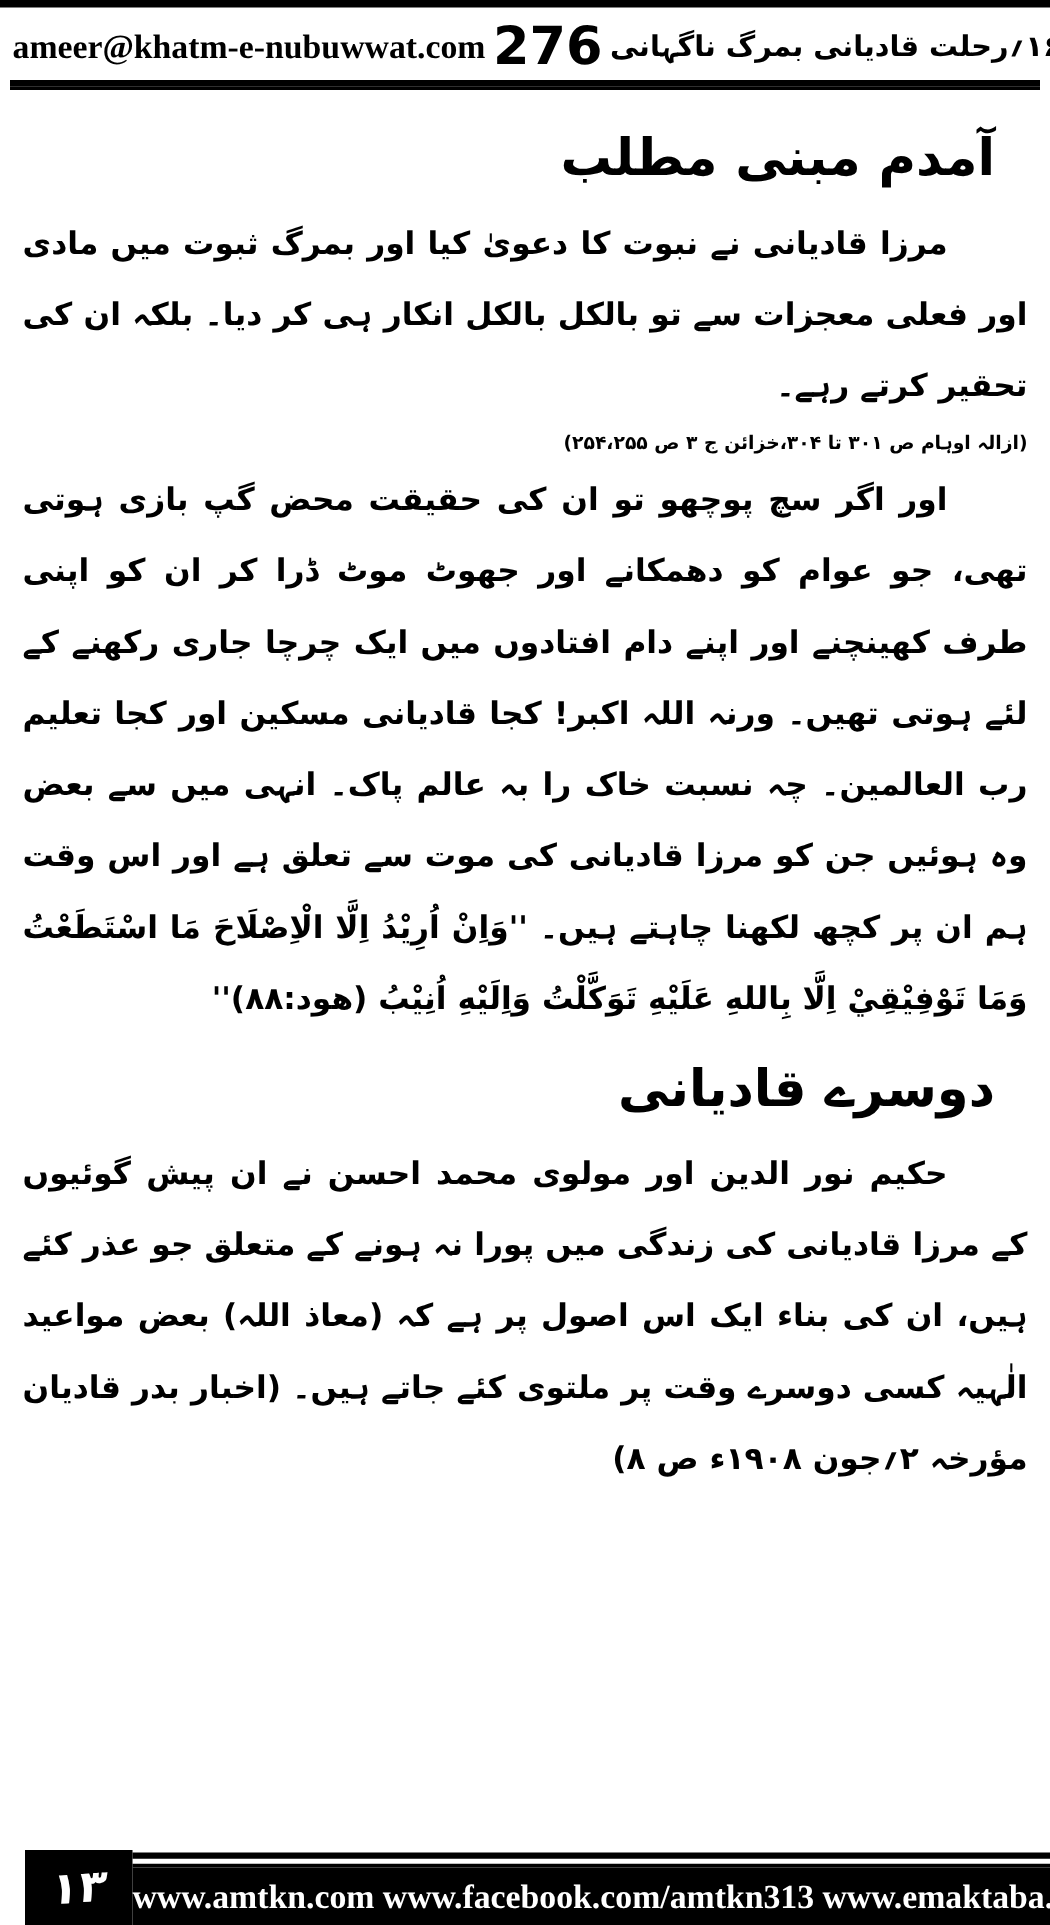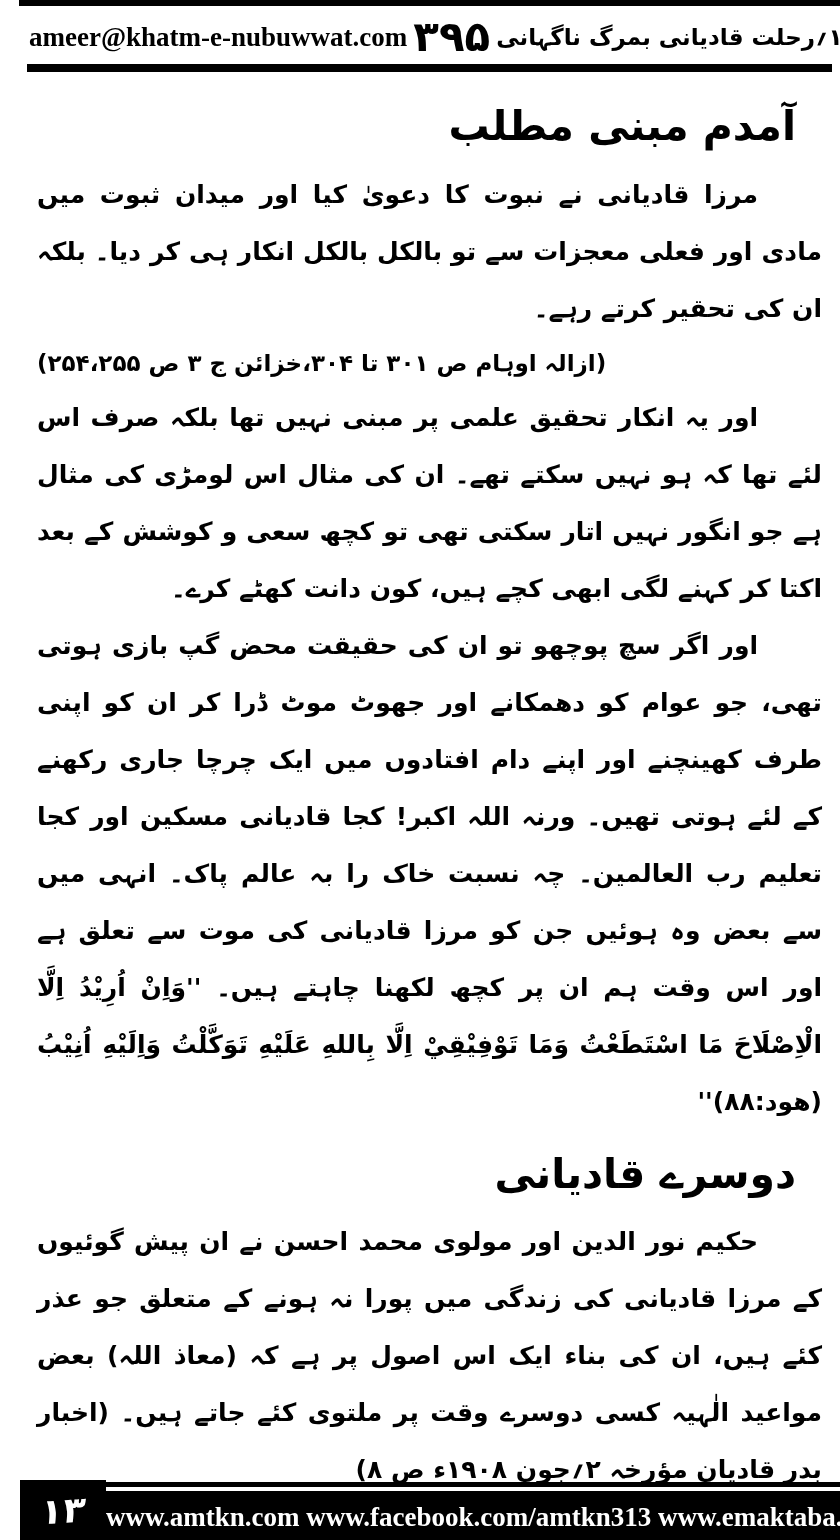--- a/index.html
+++ b/index.html
@@ -6,21 +6,20 @@
   html, body { background: #e8e8e8; }
   .page {
     position: relative;
     width: 840px;
     height: 1540px;
     margin: 0 auto;
     background: #ffffff;
     color: #000000;
     overflow: hidden;
     font-family: "DejaVu Sans", "Liberation Sans", sans-serif;
-    padding-left: 19px;
   }
   
   .top-bar { height: 6px; background: #000; width: 100%; }
 
   
   .header {
     display: flex;
     align-items: center;
     justify-content: space-between;
     padding: 8px 10px 2px 10px;
@@ -66,22 +65,22 @@
   .body h1 {
     font-size: 41px;
     font-weight: bold;
     text-align: right;
     line-height: 1.5;
     margin: 14px 26px 8px 0;
   }
   .body p.para { text-indent: 64px; margin: 0; }
   .body .citation {
     direction: rtl;
-    text-align: left;
-    font-size: 23px;
+    text-align: right;
+    font-size: 15px;
     margin: 0;
   }
   .verse { letter-spacing: 0.5px; }
 
   
   .footer {
     position: absolute;
     left: 0; right: 0; bottom: 0;
     height: 60px;
     display: flex;
@@ -124,34 +123,33 @@
 </style>
 </head>
 <body>
 
 <div class="page">
 
   <div class="top-bar"></div>
 
   <header class="header">
     <span class="email">ameer@khatm-e-nubuwwat.com</span>
-    <span class="pageno">۳۹۵</span>
+    <span class="pageno">276</span>
     <span class="title" dir="rtl">محاسبہ قادیانیت جلد ۱۶؍رحلت قادیانی بمرگ ناگہانی</span>
   </header>
 
   <div class="rule"></div>
 
   <main class="body" dir="rtl">
     <h1>آمدم مبنی مطلب</h1>
 
-    <p class="para">مرزا قادیانی نے نبوت کا دعویٰ کیا اور میدان ثبوت میں مادی اور فعلی معجزات سے تو بالکل بالکل انکار ہی کر دیا۔ بلکہ ان کی تحقیر کرتے رہے۔</p>
+    <p class="para">مرزا قادیانی نے نبوت کا دعویٰ کیا اور بمرگ ثبوت میں مادی اور فعلی معجزات سے تو بالکل بالکل انکار ہی کر دیا۔ بلکہ ان کی تحقیر کرتے رہے۔</p>
 
     <div class="citation">(ازالہ اوہام ص ۳۰۱ تا ۳۰۴،خزائن ج ۳ ص ۲۵۴،۲۵۵)</div>
 
-    <p class="para">اور یہ انکار تحقیق علمی پر مبنی نہیں تھا بلکہ صرف اس لئے تھا کہ ہو نہیں سکتے تھے۔ ان کی مثال اس لومڑی کی مثال ہے جو انگور نہیں اتار سکتی تھی تو کچھ سعی و کوشش کے بعد اکتا کر کہنے لگی ابھی کچے ہیں، کون دانت کھٹے کرے۔</p>
 
 
     <p class="para"><span>اور اگر سچ پوچھو تو ان کی حقیقت محض گپ بازی ہوتی تھی، جو عوام کو دھمکانے اور جھوٹ موٹ ڈرا کر ان کو اپنی طرف کھینچنے اور اپنے دام افتادوں میں ایک چرچا جاری رکھنے کے لئے ہوتی تھیں۔ ورنہ اللہ اکبر! کجا قادیانی مسکین اور کجا تعلیم رب العالمین۔ چہ نسبت خاک را بہ عالم پاک۔ انہی میں سے بعض وہ ہوئیں جن کو مرزا قادیانی کی موت سے تعلق ہے اور اس وقت ہم ان پر کچھ لکھنا چاہتے ہیں۔</span> <span class="verse">''وَاِنْ اُرِيْدُ اِلَّا الْاِصْلَاحَ مَا اسْتَطَعْتُ وَمَا تَوْفِيْقِيْ اِلَّا بِاللهِ عَلَيْهِ تَوَكَّلْتُ وَاِلَيْهِ اُنِيْبُ (هود:۸۸)''</span></p>
 
     <h1>دوسرے قادیانی</h1>
 
     <p class="para">حکیم نور الدین اور مولوی محمد احسن نے ان پیش گوئیوں کے مرزا قادیانی کی زندگی میں پورا نہ ہونے کے متعلق جو عذر کئے ہیں، ان کی بناء ایک اس اصول پر ہے کہ (معاذ اللہ) بعض مواعید الٰہیہ کسی دوسرے وقت پر ملتوی کئے جاتے ہیں۔ (اخبار بدر قادیان مؤرخہ ۲؍جون ۱۹۰۸ء ص ۸)</p>
 
   </main>
 

